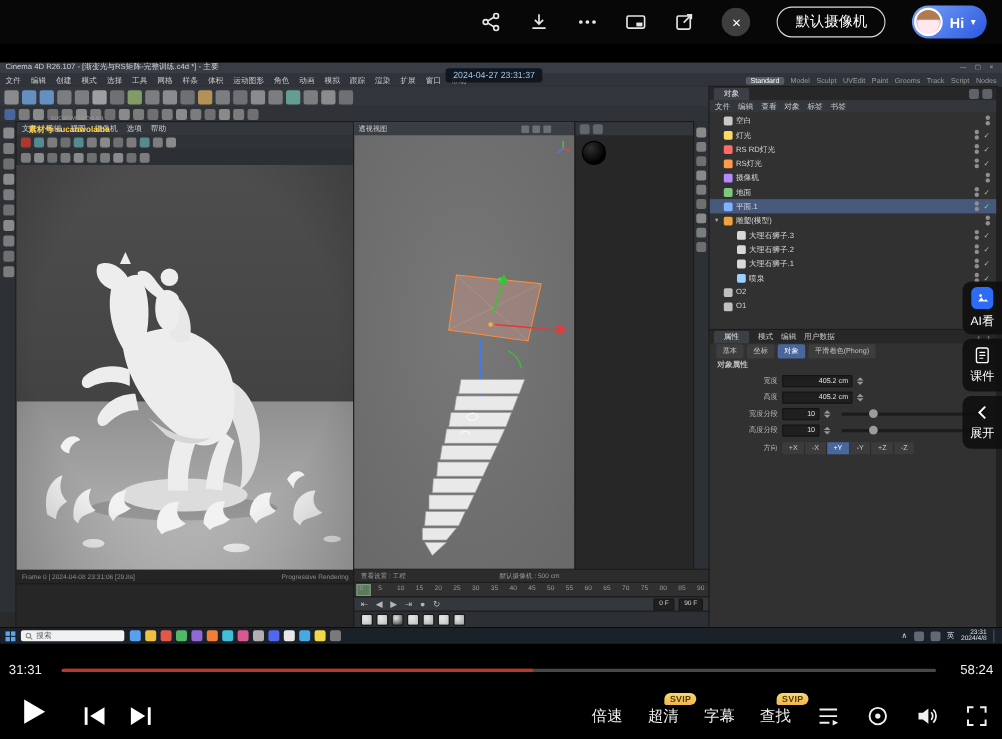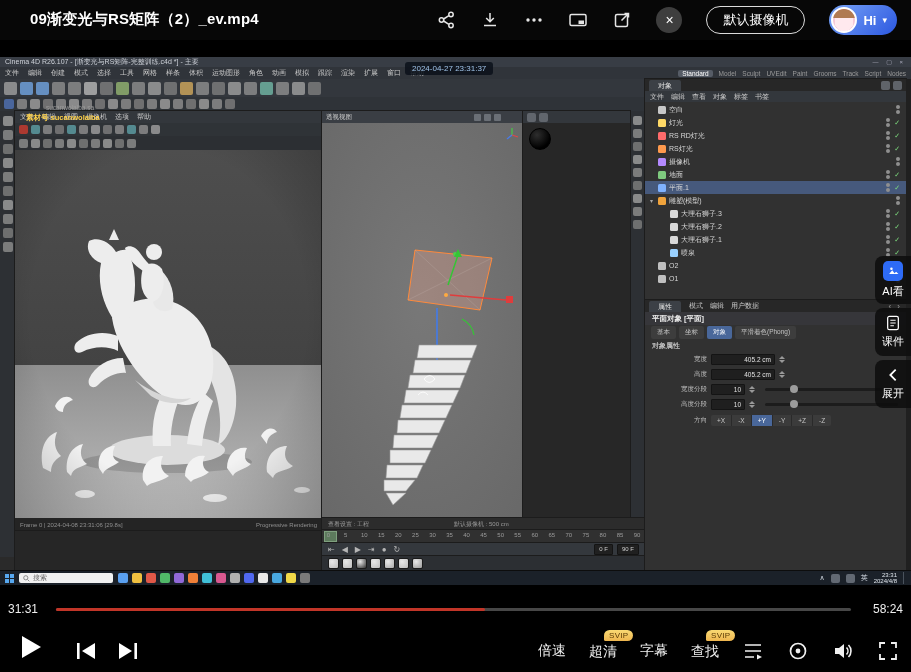--- a/index.html
+++ b/index.html
@@ -157,30 +157,29 @@
   .time-total{position:absolute;right:8px;top:602px;font-size:12px;color:#eee;}
   .progress-track{position:absolute;left:56px;right:60px;top:608px;height:3px;background:#474747;border-radius:2px;cursor:pointer;}
   .progress-fill{height:3px;border-radius:2px;background:#c13528;}
   .play-btn{position:absolute;left:22px;top:636px;width:0;height:0;cursor:pointer;
             border-top:11px solid transparent;border-bottom:11px solid transparent;border-left:19px solid #fff;}
   .skip{position:absolute;top:641px;cursor:pointer;}
   .ctrl-right{position:absolute;right:12px;top:638px;display:flex;align-items:center;gap:23px;height:26px;}
   .ctrl-label{font-size:14px;color:#f0f0f0;cursor:pointer;white-space:nowrap;}
   .ctrl-group{position:relative;}
   .svip{position:absolute;top:-12px;left:15px;background:linear-gradient(180deg,#f9d973,#eeb64f);color:#5a3a05;
-        font-size:8px;font-weight:400;padding:1px 5px;border-radius:7px 7px 7px 2px;letter-spacing:.3px;}
+        font-size:8px;font-weight:700;padding:1px 5px;border-radius:7px 7px 7px 2px;letter-spacing:.3px;}
   .cico{width:22px;height:22px;display:block;cursor:pointer;}
 </style>
 </head>
 <body>
 
 <div id="stage">
 
   <div class="topbar">
-    <div class="vtitle">09渐变光与RS矩阵（2）_ev.mp4</div>
     <div class="tb-right">
       <svg class="tico" viewBox="0 0 20 20">
         <g stroke="#e6e6e6" stroke-width="1.5" fill="none">
           <circle cx="15" cy="4.5" r="2.2"></circle>
             <circle cx="5.5" cy="10" r="2.2"></circle>
             <circle cx="15" cy="15.5" r="2.2"></circle>
           <path d="M7.6,9 L12.9,5.7 M7.6,11 L12.9,14.3"></path>
         </g>
       </svg>
       <svg class="tico" viewBox="0 0 20 20">
@@ -730,21 +729,20 @@
     <div class="attrpanel">
       <div class="ap-head">
         <span class="ap-tab">属性</span>
         <span class="ap-menus">
             <span class="mitem">模式</span>
             <span class="mitem">编辑</span>
             <span class="mitem">用户数据</span>
           </span>
         <span class="ap-nav">‹ ›</span>
       </div>
-      <div class="ap-title">平面对象 [平面]</div>
       <div class="ap-tabs">
           <span class="atab">基本</span>
           <span class="atab">坐标</span>
           <span class="atab on">对象</span>
           <span class="atab">平滑着色(Phong)</span>
         </div>
       <div class="ap-section">对象属性</div>
       <div>
           <div class="arow">
             <span class="albl">宽度</span>

